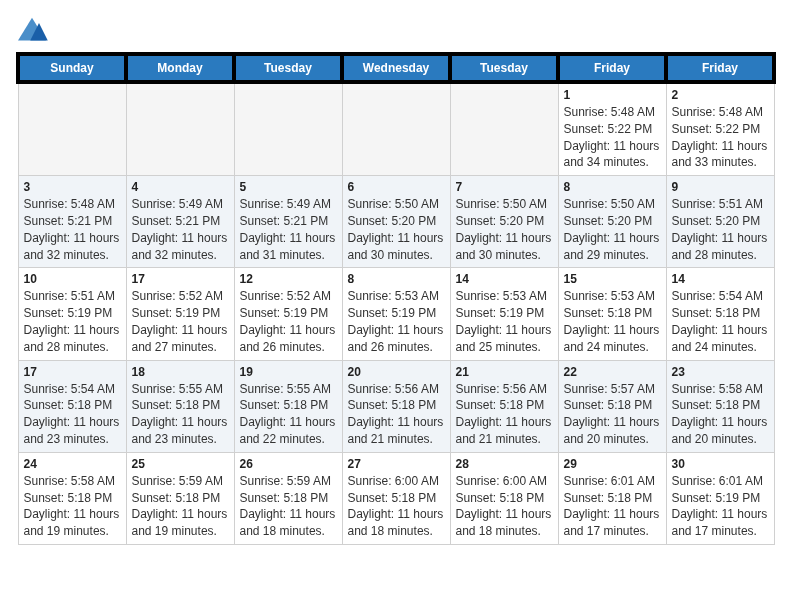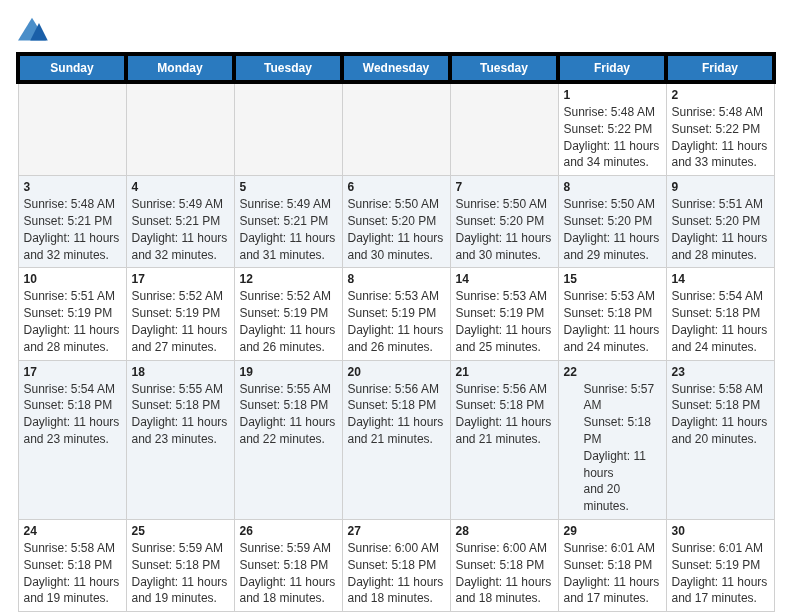--- a/index.html
+++ b/index.html
@@ -276,21 +276,21 @@
         </td>
         <td>
           <div class="day-num">21</div>
           <div class="day-info" style="white-space: pre-line;">Sunrise: 5:56 AM
 Sunset: 5:18 PM
 Daylight: 11 hours
 and 21 minutes.</div>
         </td>
         <td>
           <div class="day-num">22</div>
-          <div class="day-info" style="white-space: pre-line; margin-left: 20px;">Sunrise: 5:57 AM
+          <div class="day-info" style="white-space: pre-line;">Sunrise: 5:57 AM
 Sunset: 5:18 PM
 Daylight: 11 hours
 and 20 minutes.</div>
         </td>
         <td>
           <div class="day-num">23</div>
           <div class="day-info" style="white-space: pre-line;">Sunrise: 5:58 AM
 Sunset: 5:18 PM
 Daylight: 11 hours
 and 20 minutes.</div>

